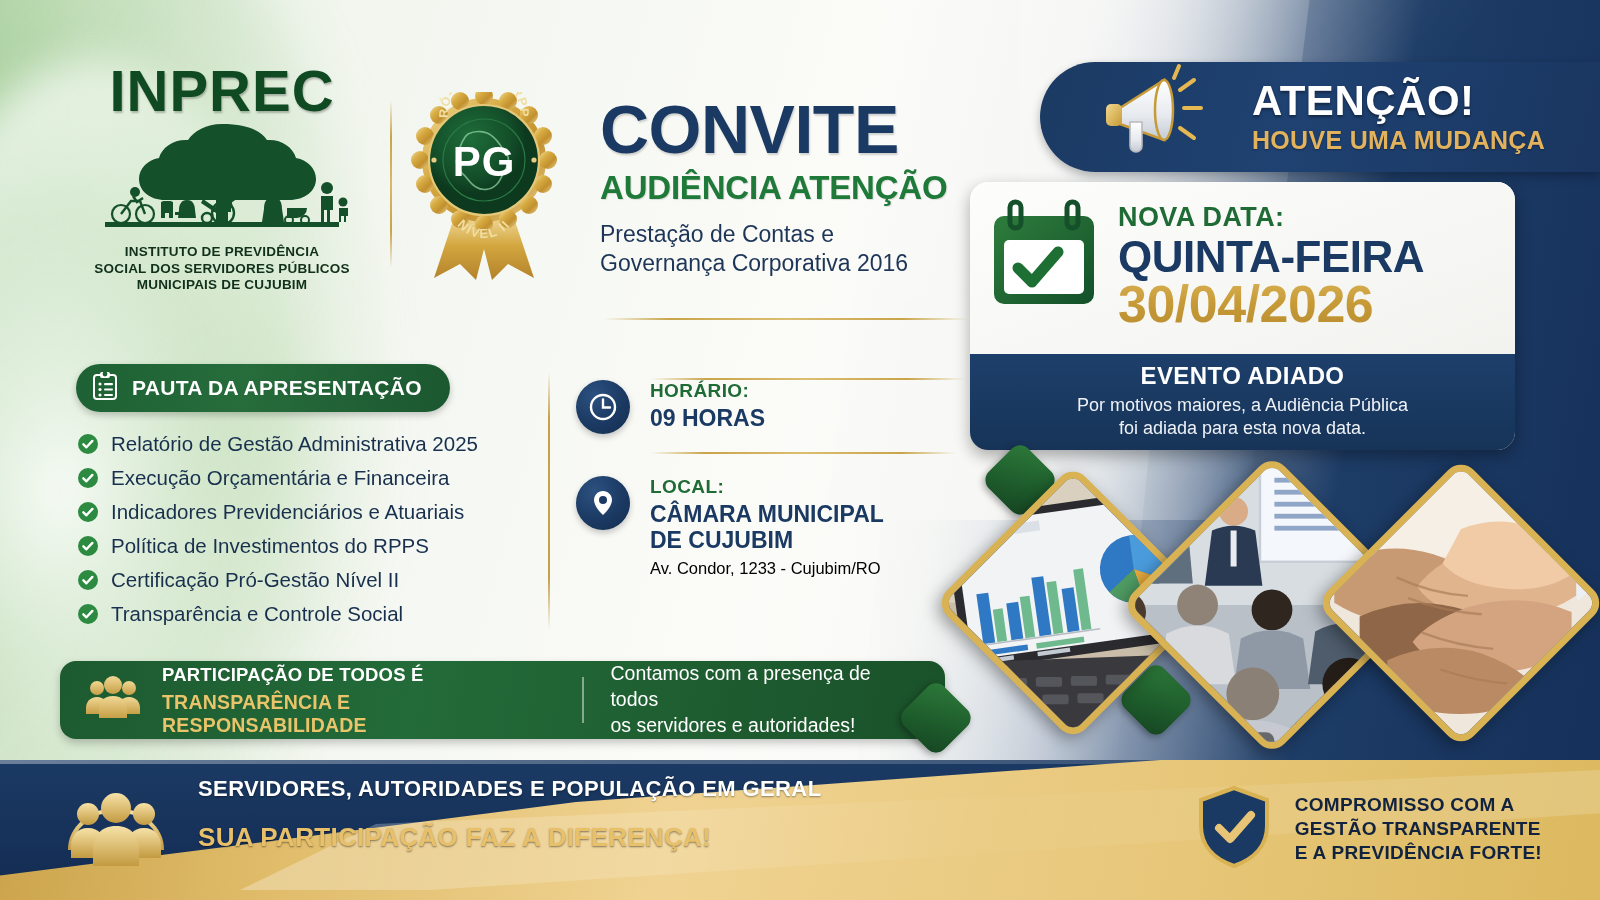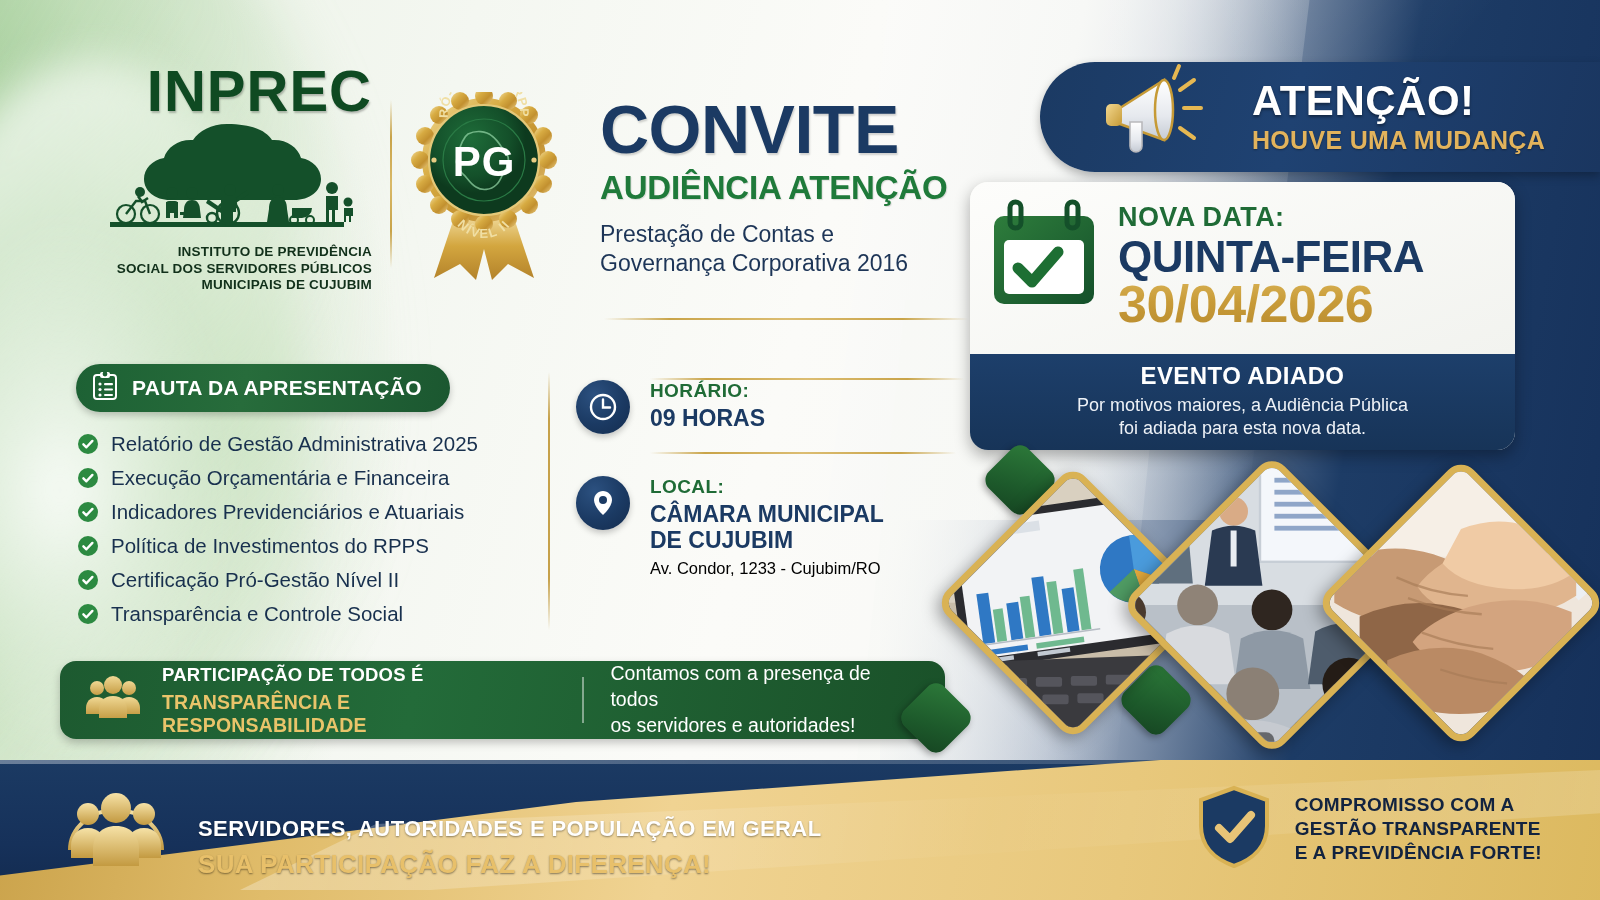--- a/index.html
+++ b/index.html
@@ -89,42 +89,42 @@
     width: 1360px; height: 120px;
     background: linear-gradient(100deg, rgba(255,255,255,0.30), rgba(255,255,255,0.02) 55%, rgba(255,255,255,0.18) 100%);
     clip-path: polygon(0% 100%, 10% 45%, 100% 0%, 100% 36%, 14% 100%);
   }
   .footer-topline {
     position: absolute; left: 0; top: 0; width: 1600px; height: 4px;
     background: linear-gradient(90deg, rgba(255,255,255,0.35), rgba(255,255,255,0.05));
   }
   .footer-left {
     position: absolute; left: 60px; top: 16px;
-    display: flex; align-items: flex-end; gap: 26px;
+    display: flex; align-items: flex-start; gap: 26px;
   }
   .footer-text-1 {
     color: #ffffff; font-size: 22px; font-weight: bold;
     letter-spacing: 0.4px; text-shadow: 0 1px 2px rgba(0,0,0,.4);
   }
   .footer-text-2 {
     color: #e8c06a; font-size: 26px; font-weight: bold;
-    letter-spacing: 0.3px; margin-top: 7px;
+    letter-spacing: 0.3px; margin-top: 20px;
     text-shadow: 0 1px 2px rgba(0,0,0,.45);
   }
   .footer-right {
     position: absolute; right: 58px; top: 24px;
     display: flex; align-items: center; gap: 22px;
   }
   .footer-right-text {
     color: #12233f; font-size: 19px; font-weight: bold;
     line-height: 1.28; letter-spacing: 0.3px;
   }
 
   
-  .logo-block { position: absolute; left: 72px; top: 62px; width: 300px; text-align: right; }
+  .logo-block { position: absolute; left: 72px; top: 62px; width: 300px; text-align: center; }
   .logo-word {
     font-size: 58px; font-weight: bold; letter-spacing: 1px;
     color: #0f4a22; line-height: 1;
     text-shadow: 1px 2px 2px rgba(0,0,0,.25);
   }
   .logo-art { margin-top: -4px; }
   .logo-sub {
     margin-top: 4px; font-size: 13.5px; font-weight: bold;
     color: #11301a; line-height: 1.24; letter-spacing: 0.2px;
   }

